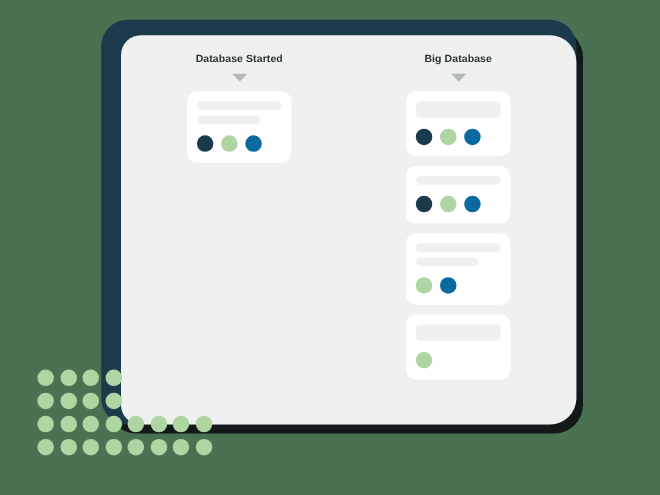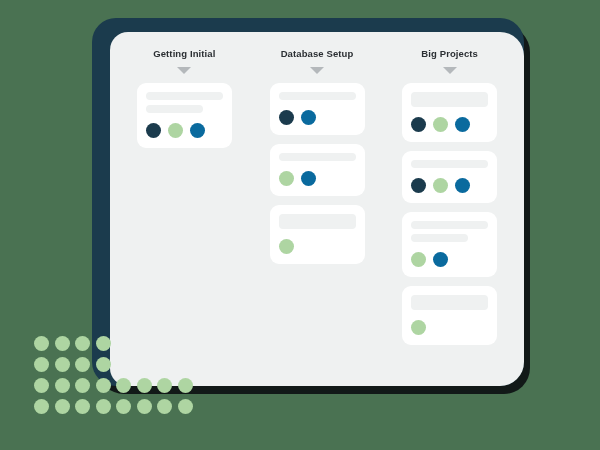--- a/index.html
+++ b/index.html
@@ -159,62 +159,36 @@
 <body>
 
 <div id="stage">
 
   <div id="window-shadow"></div>
   <div id="window-frame"></div>
 
   <div id="window-panel">
     <div id="board">
         <div class="column">
-          <div class="column-header">Getting Initial</div>
+          <div class="column-header">Database Started</div>
           <div class="column-caret"></div>
           <div class="column-cards">
             <div class="card">
               <div class="bar thin"></div>
               <div class="bar short"></div>
               <div class="dots">
                 <div class="dot navy"></div>
                 <div class="dot green"></div>
                 <div class="dot blue"></div>
               </div>
             </div>
           </div>
         </div>
         <div class="column">
-          <div class="column-header">Database Setup</div>
-          <div class="column-caret"></div>
-          <div class="column-cards">
-            <div class="card">
-              <div class="bar thin"></div>
-              <div class="dots">
-                <div class="dot navy"></div>
-                <div class="dot blue"></div>
-              </div>
-            </div>
-            <div class="card">
-              <div class="bar thin"></div>
-              <div class="dots">
-                <div class="dot green"></div>
-                <div class="dot blue"></div>
-              </div>
-            </div>
-            <div class="card">
-              <div class="bar tall"></div>
-              <div class="dots">
-                <div class="dot green"></div>
-              </div>
-            </div>
-          </div>
-        </div>
-        <div class="column">
-          <div class="column-header">Big Projects</div>
+          <div class="column-header">Big Database</div>
           <div class="column-caret"></div>
           <div class="column-cards">
             <div class="card">
               <div class="bar tall"></div>
               <div class="dots">
                 <div class="dot navy"></div>
                 <div class="dot green"></div>
                 <div class="dot blue"></div>
               </div>
             </div>

